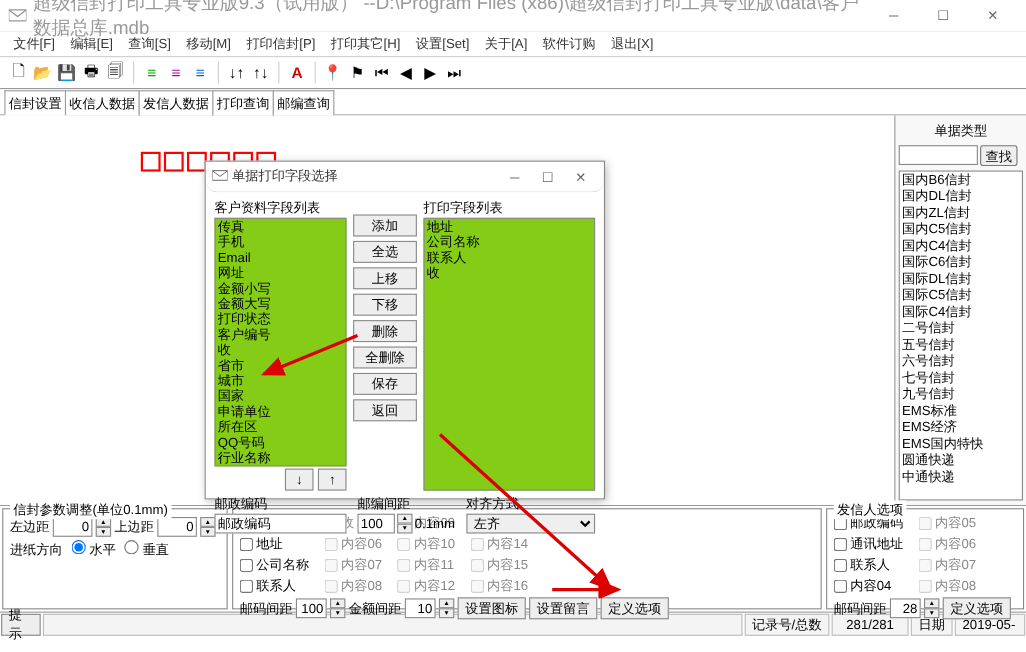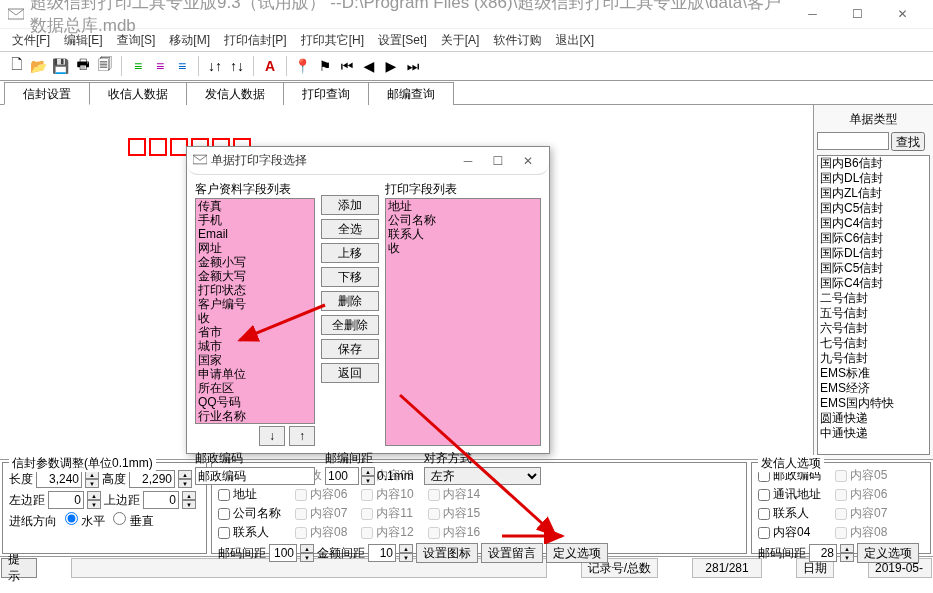--- a/index.html
+++ b/index.html
@@ -12,21 +12,21 @@
 .win-btn { width: 45px; height: 28px; display: flex; align-items: center; justify-content: center; color: #666; }
 
 .menubar { height: 22px; background: #fff; display: flex; align-items: center; padding: 0 6px; gap: 2px; color: #333; }
 .menubar span { padding: 2px 6px; }
 
 .toolbar { height: 30px; background: #fff; border-top: 1px solid #ccc; border-bottom: 1px solid #999; display: flex; align-items: center; padding: 0 8px; gap: 4px; }
 .tool-sep { width: 1px; height: 20px; background: #ccc; margin: 0 3px; }
 .tool-icon { width: 18px; height: 18px; display: flex; align-items: center; justify-content: center; font-size: 14px; }
 
 .tabs { height: 24px; display: flex; border-bottom: 1px solid #999; padding-left: 4px; }
-.tab { padding: 3px 18px; border: 1px solid #999; border-bottom: none; margin-right: -1px; background: #fff; position: relative; top: 1px; }
+.tab { padding: 3px 3px; border: 1px solid #999; border-bottom: none; margin-right: -1px; background: #fff; position: relative; top: 1px; }
 .tab.active { border-bottom: 1px solid #fff; z-index: 1; }
 
 .main { display: flex; height: 354px; }
 .canvas { flex: 1; background: #fff; display: flex; justify-content: center; padding-top: 14px; }
 .envelope { width: 440px; height: 18px; position: absolute; left: 128px; top: 138px; display: flex; gap: 3px; }
 .pbox { width: 18px; height: 18px; border: 2px solid #ff0000; }
 
 .right-panel { width: 120px; border-left: 1px solid #999; padding: 4px 3px; background: #f8f8f8; display: flex; flex-direction: column; }
 .right-panel .hdr { text-align: center; padding: 2px 0; }
 .right-panel input.search { width: 72px; border: 1px solid #888; height: 18px; padding: 0 2px; }
@@ -51,32 +51,32 @@
 .chk-col { display: flex; flex-direction: column; gap: 2px; }
 .chk-row { display: flex; align-items: center; gap: 3px; color: #888; }
 .chk-row.dark { color: #000; }
 .chk-row input[type=checkbox] { width: 12px; height: 12px; }
 .btn-row { display: flex; align-items: center; gap: 3px; margin-top: 2px; }
 .btn-row input.num { width: 28px; height: 18px; border: 1px solid #888; text-align: right; padding: 0 2px; }
 .btn { height: 20px; padding: 0 6px; border: 1px solid #888; background: #eee; }
 
 .sender-grp { width: 180px; }
 
-.statusbar { height: 23px; border-top: 1px solid #999; display: flex; align-items: stretch; gap: 32px; }
+.statusbar { height: 23px; border-top: 1px solid #999; display: flex; align-items: stretch; }
 .status-cell { border: 1px solid #bbb; margin: 1px; padding: 2px 6px; display: flex; align-items: center; background: #f4f4f4; }
 .status-btn { border: 1px solid #888; background: #eee; }
 
 
 .dialog { position: absolute; left: 186px; top: 146px; width: 364px; height: 308px; background: #fff; border: 1px solid #888; box-shadow: 2px 2px 8px rgba(0,0,0,0.3); z-index: 100; display: flex; flex-direction: column; }
 .dlg-title { height: 28px; display: flex; align-items: center; padding: 0 6px; border-bottom: 1px solid #ddd; border-radius: 11px; }
 .dlg-title .t { flex: 1; color: #333; }
 .dlg-body { flex: 1; padding: 6px 8px; display: flex; flex-direction: column; }
 .dlg-cols { display: flex; gap: 6px; flex: 1; }
 .dlg-col { display: flex; flex-direction: column; }
-.listbox { border: 1px solid #888; background: #f9a8d4; overflow-y: scroll; flex: 1; }
+.listbox { border: 1px solid #888; background: #84cc16; overflow-y: scroll; flex: 1; }
 .listbox div { line-height: 14px; padding: 0 2px; white-space: nowrap; }
 .dlg-btns { display: flex; flex-direction: column; gap: 4px; padding: 14px 0; }
 .dlg-btns button { width: 58px; height: 20px; border: 1px solid #888; background: #eee; }
 .dlg-bottom { display: flex; gap: 10px; align-items: flex-end; margin-top: 4px; }
 .dlg-field { display: flex; flex-direction: column; }
 .dlg-field input, .dlg-field select { border: 1px solid #888; height: 18px; padding: 0 2px; }
 .sort-btns { display: flex; gap: 4px; justify-content: flex-end; }
 .sort-btns button { width: 26px; height: 20px; border: 1px solid #888; background: #eee; }
 
 .watermark { position: absolute; left: 380px; top: 260px; color: #ddd; font-size: 24px; z-index: 50; pointer-events: none; text-align: center; }
@@ -184,34 +184,20 @@
         <div>EMS国内特快</div>
         <div>圆通快递</div>
         <div>中通快递</div>
       </div>
   </div>
 </div>
 
 <div class="bottom-area">
   <div class="bottom-grp param-grp">
     <div class="gtitle">信封参数调整(单位0.1mm)</div>
-    <div class="param-row">
-      <span>长度</span>
-      <input value="3,240" style="">
-      <span class="spin">
-          <button>▲</button>
-          <button>▼</button>
-        </span>
-      <span>高度</span>
-      <input value="2,290" style="">
-      <span class="spin">
-          <button>▲</button>
-          <button>▼</button>
-        </span>
-    </div>
     <div class="param-row">
       <span>左边距</span>
       <input style="width: 36px;" value="0">
       <span class="spin">
           <button>▲</button>
           <button>▼</button>
         </span>
       <span>上边距</span>
       <input style="width: 36px;" value="0">
       <span class="spin">

